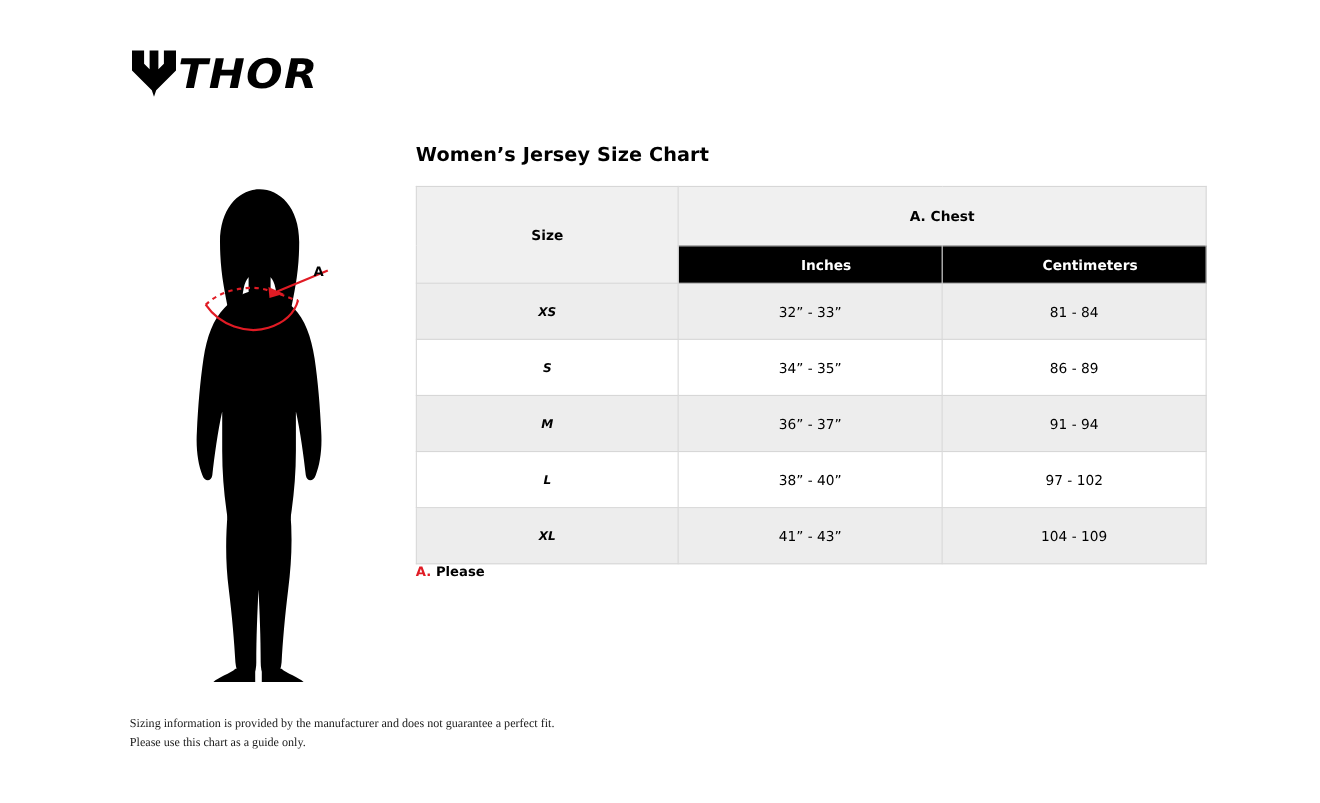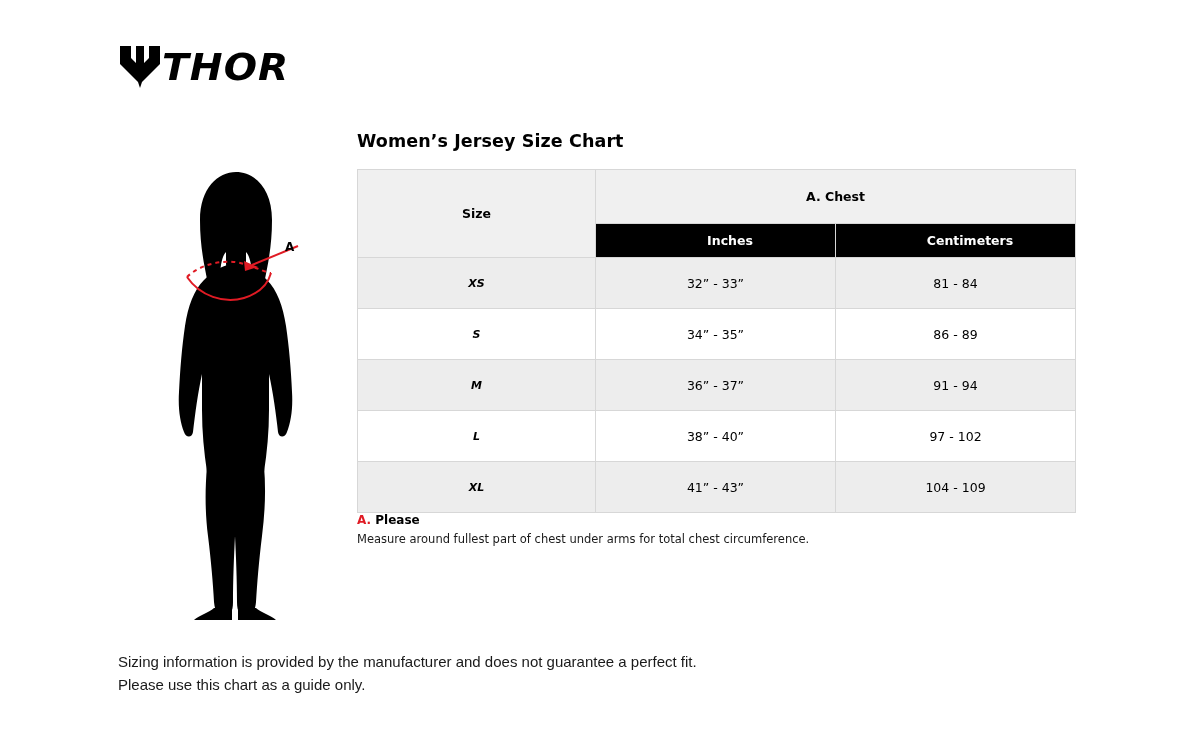--- a/index.html
+++ b/index.html
@@ -44,21 +44,21 @@
     left: 140px;
     top: 160px;
     width: 190px;
     height: 460px;
   }
   .figure-wrap svg { display: block; }
 
   
   .content {
     position: absolute;
-    left: 357px;
+    left: 378px;
     top: 131px;
     width: 718px;
   }
   .chart-title {
     font-family: "DejaVu Sans", sans-serif;
     font-size: 17.5px;
     font-weight: bold;
     margin: 0 0 18px 0;
     letter-spacing: 0.1px;
   }
@@ -131,22 +131,22 @@
     font-size: 11.5px;
     color: #1a1a1a;
     line-height: 1.45;
   }
 
   
   .footer {
     position: absolute;
     left: 118px;
     top: 650px;
-    font-family: Liberation Sans, sans-serif;
-    font-size: 15px;
+    font-family: Liberation Serif, serif;
+    font-size: 11px;
     color: #1a1a1a;
     line-height: 1.55;
   }
 </style>
 </head>
 <body>
 
 <div class="logo-wrap">
   <span class="logo-mark">
     <svg viewBox="0 0 44 46" width="44" height="46" aria-hidden="true">
@@ -258,21 +258,20 @@
       </tr>
     </tbody>
   </table>
 
 
   <div class="measure-item">
     <div class="measure-label">
       <span class="measure-letter">A.</span>
       <span>Please</span>
     </div>
-    <div class="measure-desc">Measure around fullest part of chest under arms for total chest circumference.</div>
   </div>
 
 </div>
 
 <div class="footer">
   <div>Sizing information is provided by the manufacturer and does not guarantee a perfect fit.</div>
   <div>Please use this chart as a guide only.</div>
 </div>
 
 </body></html>

